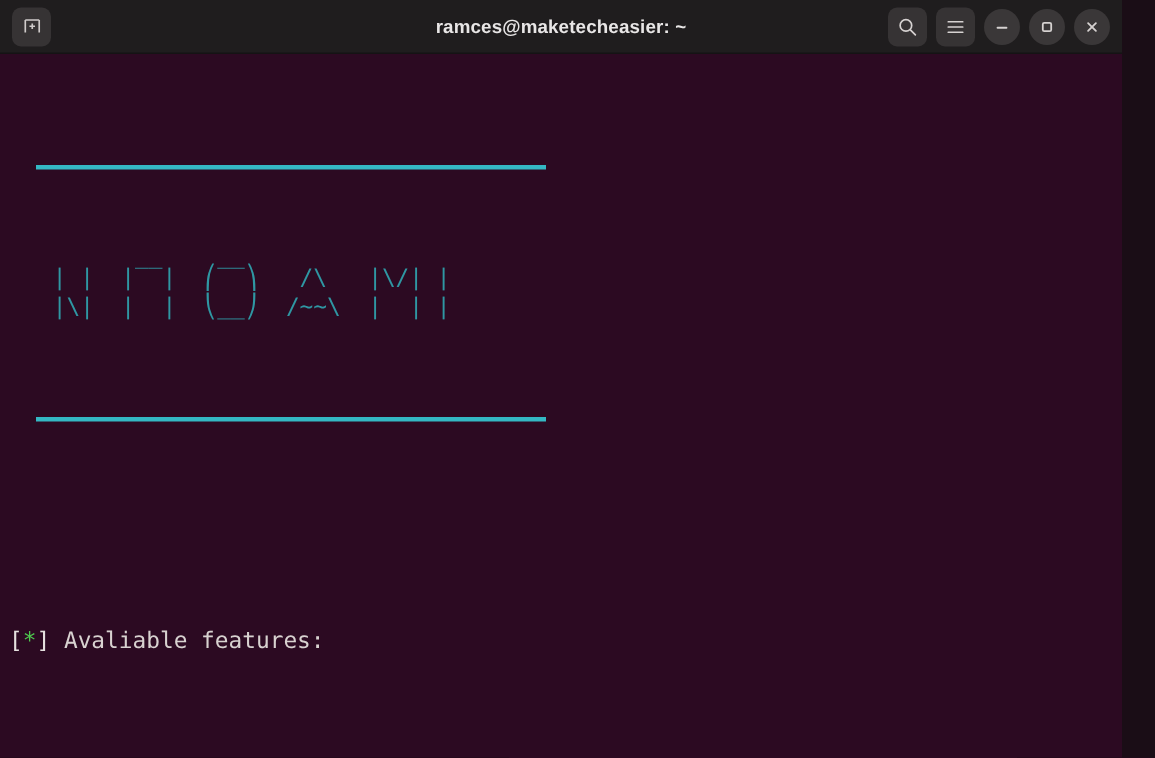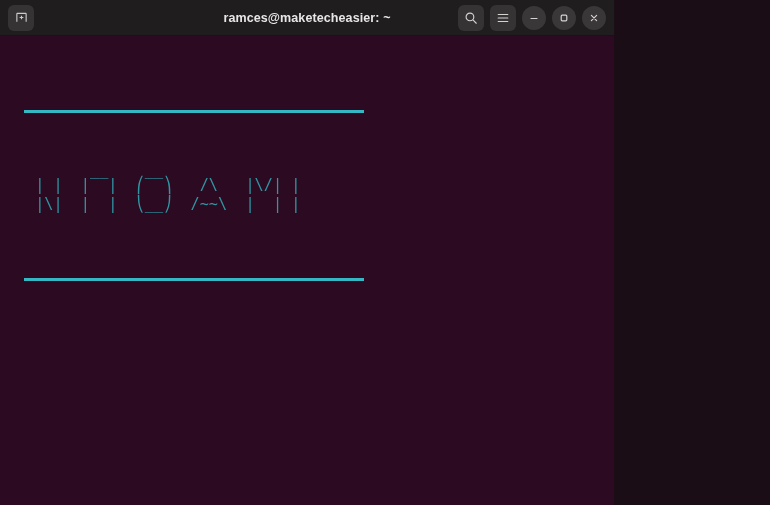--- a/index.html
+++ b/index.html
@@ -9,21 +9,21 @@
   }
   body {
     width: 770px;
     height: 505px;
     overflow: hidden;
     font-family: "DejaVu Sans Mono", monospace;
   }
 
   .window {
     position: relative;
-    width: 614px;
+    width: 748px;
     height: 505px;
     background: #2c0a22;
     overflow: hidden;
   }
 
   
   .titlebar {
     position: relative;
     height: 36px;
     background: #1f1d1e;
@@ -160,20 +160,21 @@
 
     <div class="rule rule-top"></div>
 
     <div class="banner"><span> | |  |‾‾|  ⎛‾‾⎞   /\   |\/| |</span>
 <span> |\|  |  |  ⎝__⎠  /~~\  |  | |</span></div>
 
     <div class="rule rule-bot"></div>
 
     <div class="blank"></div>
 
+    <div class="line"><span class="white">[</span><span class="green">*</span><span class="white">]</span> <span>Avaliable features:</span></div>
 
     <div class="blank"></div>
 
     
 
     
 
     
 
     

